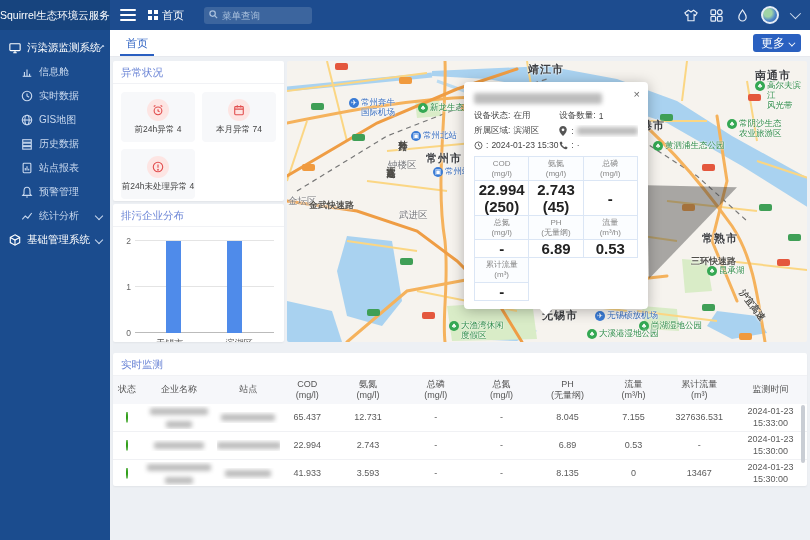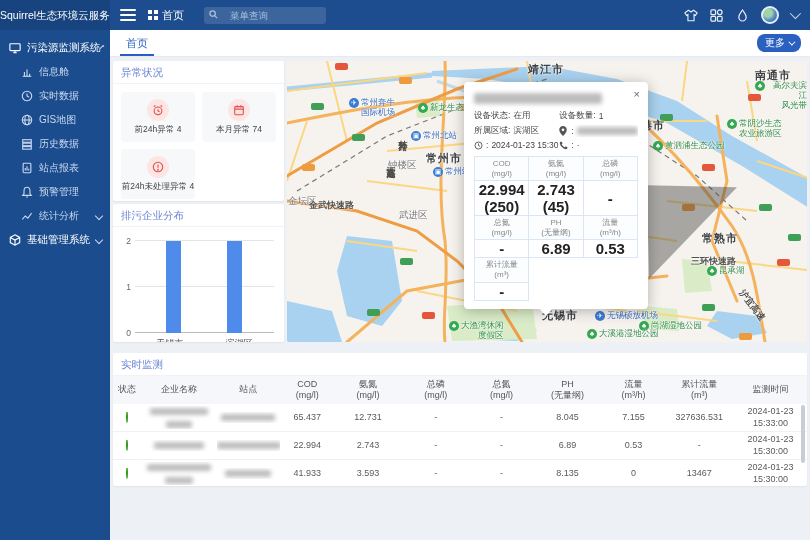--- a/index.html
+++ b/index.html
@@ -6,41 +6,41 @@
   html,body { width:810px; height:540px; overflow:hidden; }
   body { font-family:"Liberation Sans", sans-serif; font-size:12px; color:#333; background:#edf0f4; position:relative; }
 
   
   .topbar { position:absolute; top:0; left:0; right:0; height:30px; background:#1d4c8f; display:flex; align-items:center; z-index:40; }
   .logo { width:110px; height:30px; background:#17447e; color:#fff; font-size:10.5px; line-height:30px; text-align:center; white-space:nowrap; overflow:hidden; }
   .hamburger { width:16px; height:12px; margin:0 12px 0 10px; display:flex; flex-direction:column; justify-content:space-between; cursor:pointer; }
   .hamburger i { height:2px; background:#fff; border-radius:1px; }
   .crumb { display:flex; align-items:center; gap:4px; color:#fff; font-size:11px; }
   .crumb svg { display:block; }
-  .searchbox { margin-left:20px; width:122px; height:17px; background:rgba(255,255,255,.14); border-radius:3px; display:flex; align-items:center; padding:0 5px; gap:12px; }
+  .searchbox { margin-left:20px; width:108px; height:17px; background:rgba(255,255,255,.14); border-radius:3px; display:flex; align-items:center; padding:0 5px; gap:4px; }
   .searchbox input { background:transparent; border:none; outline:none; color:#dce8f7; font-size:9.5px; width:90px; font-family:"Liberation Sans",sans-serif; }
   .searchbox input::placeholder { color:#a9c0dd; }
   .top-right { margin-left:auto; display:flex; align-items:center; gap:11px; padding-right:12px; color:#e8eef7; }
   .top-right .ticon { width:15px; height:15px; display:flex; align-items:center; justify-content:center; cursor:pointer; }
   .avatar { width:18px; height:18px; border-radius:50%; background:radial-gradient(circle at 35% 35%, #9fd4a6 0 30%, #4e86c9 60%, #2b5d9e 100%); border:2px solid #e6edf6; cursor:pointer; }
   .chev { width:8px; height:8px; border-right:1.5px solid #cfdcee; border-bottom:1.5px solid #cfdcee; transform:rotate(45deg) translateY(-2px); cursor:pointer; }
 
   
   .sidebar { position:absolute; top:30px; left:0; width:110px; bottom:0; background:#1b4c8e; z-index:30; padding-top:6px; }
   .side-item { display:flex; align-items:center; height:24px; padding:0 8px; color:#c9d9ef; font-size:10px; cursor:pointer; white-space:nowrap; }
   .side-item.group { color:#fff; font-size:10.5px; }
   .side-item .sicon { width:13px; height:13px; margin-right:6px; flex:0 0 13px; display:flex; align-items:center; justify-content:center; }
   .side-item.sub { padding-left:20px; }
   .side-item .schev { margin-left:auto; width:6px; height:6px; border-right:1.2px solid #c9d9ef; border-bottom:1.2px solid #c9d9ef; }
   .schev.up { transform:rotate(-135deg); } .schev.down { transform:rotate(45deg); }
 
   
   .tabbar { position:absolute; top:30px; left:110px; right:0; height:27px; background:#fff; border-bottom:1px solid #e7e9ee; z-index:20; }
   .tab { position:absolute; left:10px; top:0; height:26px; line-height:26px; padding:0 6px; color:#2a5fc1; font-size:11px; border-bottom:2px solid #2a5fc1; cursor:pointer; }
-  .more-btn { position:absolute; right:9px; top:4px; height:18px; line-height:18px; padding:0 8px; background:#2a60c0; color:#fff; font-size:10px; border-radius:8px; cursor:pointer; }
+  .more-btn { position:absolute; right:9px; top:4px; height:18px; line-height:18px; padding:0 8px; background:#2a60c0; color:#fff; font-size:12px; border-radius:3px; cursor:pointer; }
   .more-btn .mchev { display:inline-block; width:5px; height:5px; border-right:1.2px solid #fff; border-bottom:1.2px solid #fff; transform:rotate(45deg) translateY(-2px); margin-left:3px; }
 
   
   .content { position:absolute; top:58px; left:110px; right:0; bottom:0; padding:3px; }
   .row1 { display:flex; gap:3px; height:281px; }
   .leftcol { width:171px; display:flex; flex-direction:column; gap:3px; }
   .panel { background:#fff; border-radius:2px; box-shadow:0 1px 2px rgba(0,0,0,.05); overflow:hidden; }
   .panel-h { height:23px; line-height:23px; padding:0 8px; color:#6b85d6; font-size:10.5px; border-bottom:1px solid #f1f2f5; }
 
   
@@ -69,21 +69,21 @@
   .mlabel.city { font-size:11px; color:#3f4043; font-weight:bold; letter-spacing:1px;font-family:Liberation Mono, monospace; }
   .mlabel.district { font-size:9.5px; color:#75767a; }
   .mlabel.road { font-size:9px; color:#504e49; font-weight:bold; }
   .mlabel.vert { writing-mode:vertical-rl; letter-spacing:1px; }
   .poi { position:absolute; display:flex; align-items:flex-start; gap:2px; z-index:3; cursor:pointer; }
   .poi .dot { width:10px; height:10px; border-radius:50%; color:#fff; font-size:7px; line-height:10px; text-align:center; flex:0 0 10px; }
   .poi.green .dot { background:#34a853; }
   .poi.blue  .dot { background:#3a7bd5; }
   .poi.green .ptxt { color:#2f8c49; }
   .poi.blue  .ptxt { color:#3a6fc0; }
-  .poi .ptxt { font-size:8.5px; line-height:1.15; white-space:pre-line; text-shadow:0 0 2px #fff,0 0 2px #fff;text-align:right; }
+  .poi .ptxt { font-size:8.5px; line-height:1.15; white-space:pre-line; text-shadow:0 0 2px #fff,0 0 2px #fff; }
   .badge { position:absolute; width:13px; height:7px; border-radius:2px; z-index:2; }
   .badge.r { background:#e4573d; } .badge.g { background:#3f9f56; } .badge.o { background:#f09a3e; }
   .wedge { position:absolute; left:355px; top:118px; width:100px; height:104px; background:rgba(60,60,60,.42); clip-path:polygon(5% 6%,95% 8%,7% 96%); filter:blur(1.5px); z-index:5; }
   .mappin { position:absolute; z-index:6; }
 
   
   .popup { position:absolute; left:177px; top:21px; width:184px; background:#fff; border-radius:4px; box-shadow:0 2px 14px rgba(0,0,0,.28); z-index:10; padding:9px 10px 8px; }
   .popup .close { position:absolute; right:8px; top:6px; color:#666; font-size:11px; cursor:pointer; }
   .blurblk { background:#bdbdbd; filter:blur(2px); border-radius:2px; display:inline-block; vertical-align:middle; }
   .pp-title { height:13px; margin-bottom:6px; }

